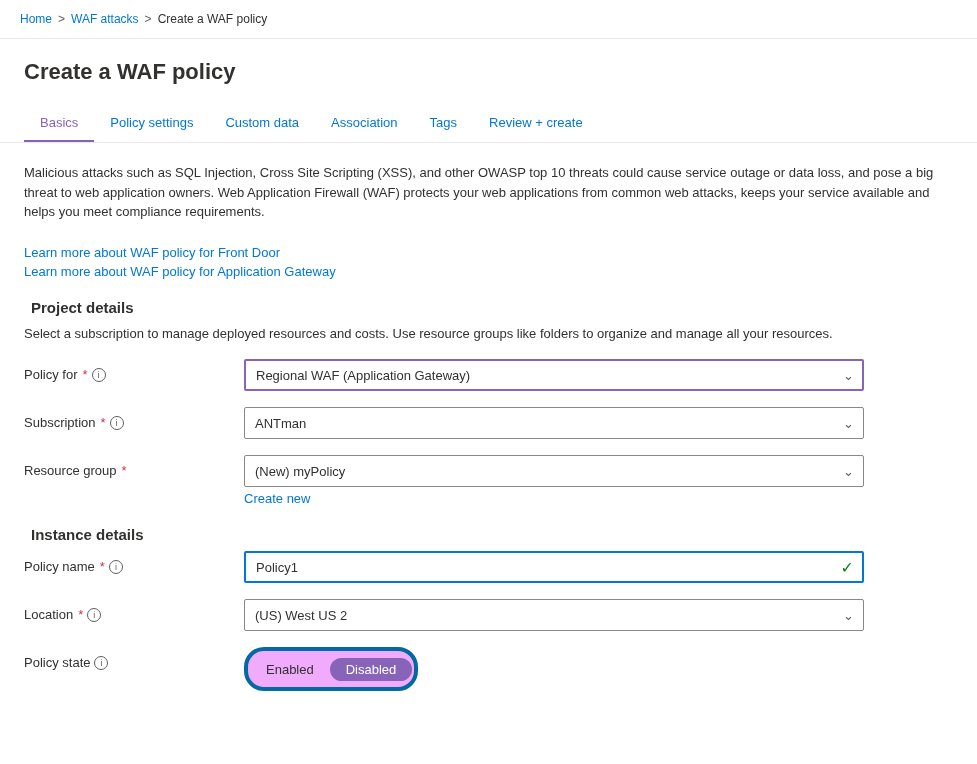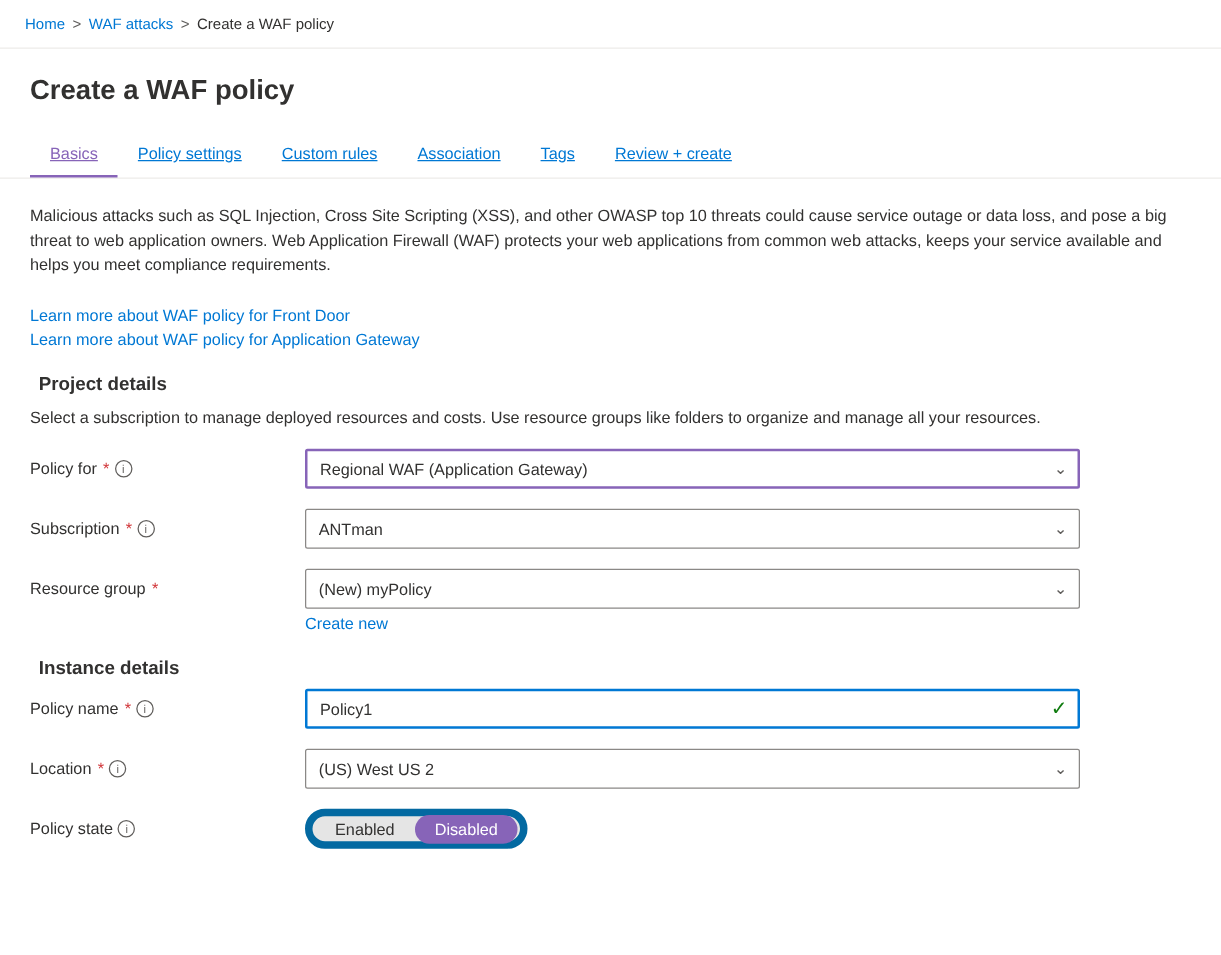--- a/index.html
+++ b/index.html
@@ -41,21 +41,20 @@
       padding: 0 24px;
       gap: 0;
     }
     .tab {
       padding: 10px 16px;
       font-size: 13px;
       color: #0078d4;
       cursor: pointer;
       border-bottom: 2px solid transparent;
       white-space: nowrap;
-      text-decoration: underline;
     }
     .tab.active {
       color: #8764b8;
       border-bottom: 2px solid #8764b8;
       font-weight: 500;
     }
     .content-area {
       padding: 20px 24px;
       max-width: 960px;
     }
@@ -172,26 +171,26 @@
     .create-new-link {
       color: #0078d4;
       text-decoration: none;
       font-size: 13px;
       margin-top: 4px;
       display: inline-block;
     }
     .toggle-container {
       display: flex;
       align-items: center;
-      background: #e5e5e5;
-      border: 6px solid #0369a1;
+      background: #f0abfc;
+      border: 4px solid #0369a1;
       border-radius: 20px;
       padding: 2px;
       width: fit-content;
-      height: 32px;
+      height: 44px;
     }
     .toggle-option {
       padding: 4px 16px;
       border-radius: 16px;
       font-size: 13px;
       cursor: pointer;
       transition: all 0.15s;
     }
     .toggle-option.inactive {
       color: #323130;
@@ -214,21 +213,21 @@
   <span class="breadcrumb-current">Create a WAF policy</span>
 </div>
 
 <div class="page-header">
   <h1 class="page-title">Create a WAF policy</h1>
 </div>
 
 <div class="tabs-bar">
   <div class="tab active">Basics</div>
   <div class="tab">Policy settings</div>
-  <div class="tab">Custom rules</div>
+  <div class="tab">Custom data</div>
   <div class="tab">Association</div>
   <div class="tab">Tags</div>
   <div class="tab">Review + create</div>
 </div>
 
 <div class="content-area">
   <p class="description-text">Malicious attacks such as SQL Injection, Cross Site Scripting (XSS), and other OWASP top 10 threats could cause service outage or data loss, and pose a big threat to web application owners. Web Application Firewall (WAF) protects your web applications from common web attacks, keeps your service available and helps you meet compliance requirements.</p>
   <br>
   <a class="link-text" href="#">Learn more about WAF policy for Front Door</a>
   <a class="link-text" href="#">Learn more about WAF policy for Application Gateway</a>

